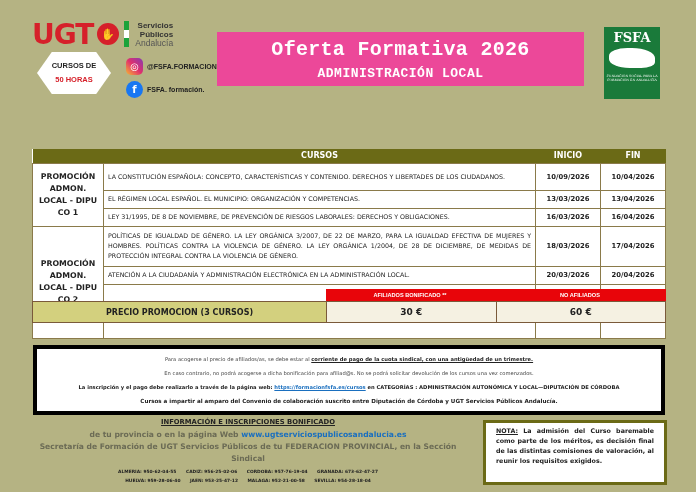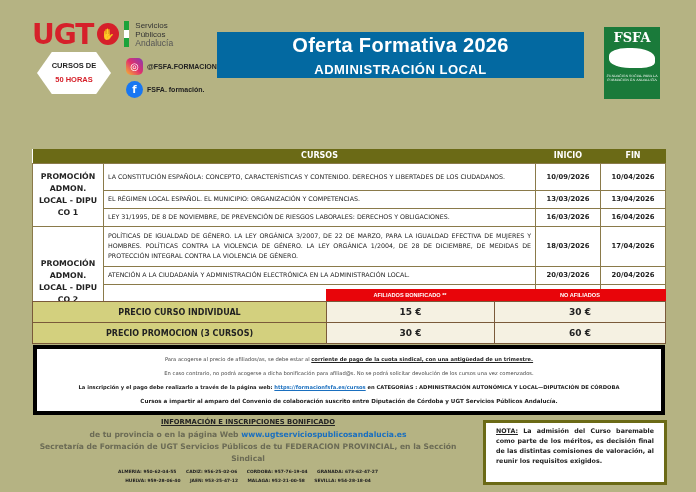--- a/index.html
+++ b/index.html
@@ -11,21 +11,21 @@
     color: #222;
   }
   .abs { position: absolute; }
 
   
   .ugt-logo { left: 32px; top: 20px; height: 28px; display: flex; align-items: center; }
   .ugt-text { color: #d6202a; font-weight: bold; font-size: 28px; letter-spacing: -1px; font-family: "DejaVu Sans", sans-serif; }
   .ugt-circle { width: 22px; height: 22px; border-radius: 50%; background: #d6202a; margin-left: 4px; display: flex; align-items: center; justify-content: center; color: #fff; font-size: 11px; }
   .sp-bar { width: 5px; height: 26px; margin-left: 5px; background: linear-gradient(#1aa33a 0 33%, #ffffff 33% 66%, #1aa33a 66% 100%); }
   .sp-text { margin-left: 6px; font-size: 8px; line-height: 9px; color: #333; }
-  .sp-text .b { font-weight: normal; }
+  .sp-text .b { font-weight: bold; text-align: right; }
   .sp-text .n { color: #555; font-size: 8.5px; }
 
   
   .hexagon {
     left: 37px; top: 52px; width: 74px; height: 42px;
     background: #fff;
     clip-path: polygon(20% 0, 80% 0, 100% 50%, 80% 100%, 20% 100%, 0 50%);
     display: flex; flex-direction: column; align-items: center; justify-content: center;
     font-weight: bold; font-size: 7.5px; line-height: 14px;
   }
@@ -33,24 +33,25 @@
   .hexagon .l2 { color: #d6202a; }
 
   
   .social { left: 126px; display: flex; align-items: center; font-size: 7px; font-weight: bold; color: #222; }
   .social .ic { width: 17px; height: 17px; border-radius: 5px; margin-right: 4px; display: flex; align-items: center; justify-content: center; color: #fff; font-size: 10px; }
   .ig .ic { background: linear-gradient(45deg, #f7b733, #e1306c, #833ab4); }
   .fb .ic { background: #1877f2; border-radius: 50%; font-weight: bold; font-family: "DejaVu Sans", sans-serif; }
 
   
   .title-box {
-    left: 217px; top: 32px; width: 367px; height: 46px;
-    background: #0369a1;
+    left: 217px; top: 32px; width: 367px; height: 54px;
+    background: #ec4899;
     display: flex; flex-direction: column; align-items: center; justify-content: center;
     color: #fff;
+    font-family: Liberation Mono, monospace;
   }
   .title-main { font-size: 20px; font-weight: bold; letter-spacing: 0.3px; }
   .title-sub { font-size: 13px; font-weight: bold; margin-top: 5px; letter-spacing: 0.5px; }
 
   
   .fsfa { left: 604px; top: 27px; width: 56px; height: 72px; background: #1a7a3a; display: flex; flex-direction: column; align-items: center; padding-top: 3px; color: #fff; }
   .fsfa-text { font-family: "DejaVu Serif", serif; font-weight: bold; font-size: 13px; }
   .fsfa-map { width: 46px; height: 20px; background: #fff; margin-top: 3px; border-radius: 40% 50% 30% 45%; }
   .fsfa-small { font-size: 3.2px; text-align: center; line-height: 4px; margin-top: 6px; font-family: "DejaVu Serif", serif; }
 
@@ -190,25 +191,20 @@
   </tbody>
 </table>
 
 <div class="abs price-hdr" style="left:326px; width:340px;">
   <div style="width:168px;">AFILIADOS BONIFICADO **</div>
   <div style="width:172px;">NO AFILIADOS</div>
 </div>
 
 <table class="abs price-table">
   <tbody>
-      <tr>
-    <td class="lab">PRECIO CURSO INDIVIDUAL</td>
-    <td class="val" style="width:168px;">15 €</td>
-    <td class="val">30 €</td>
-  </tr>
   <tr>
     <td class="lab">PRECIO PROMOCION (3 CURSOS)</td>
     <td class="val">30 €</td>
     <td class="val">60 €</td>
   </tr>
 </tbody>
   </table>
 
 <div class="abs info-box">
   <div class="info-inner">

